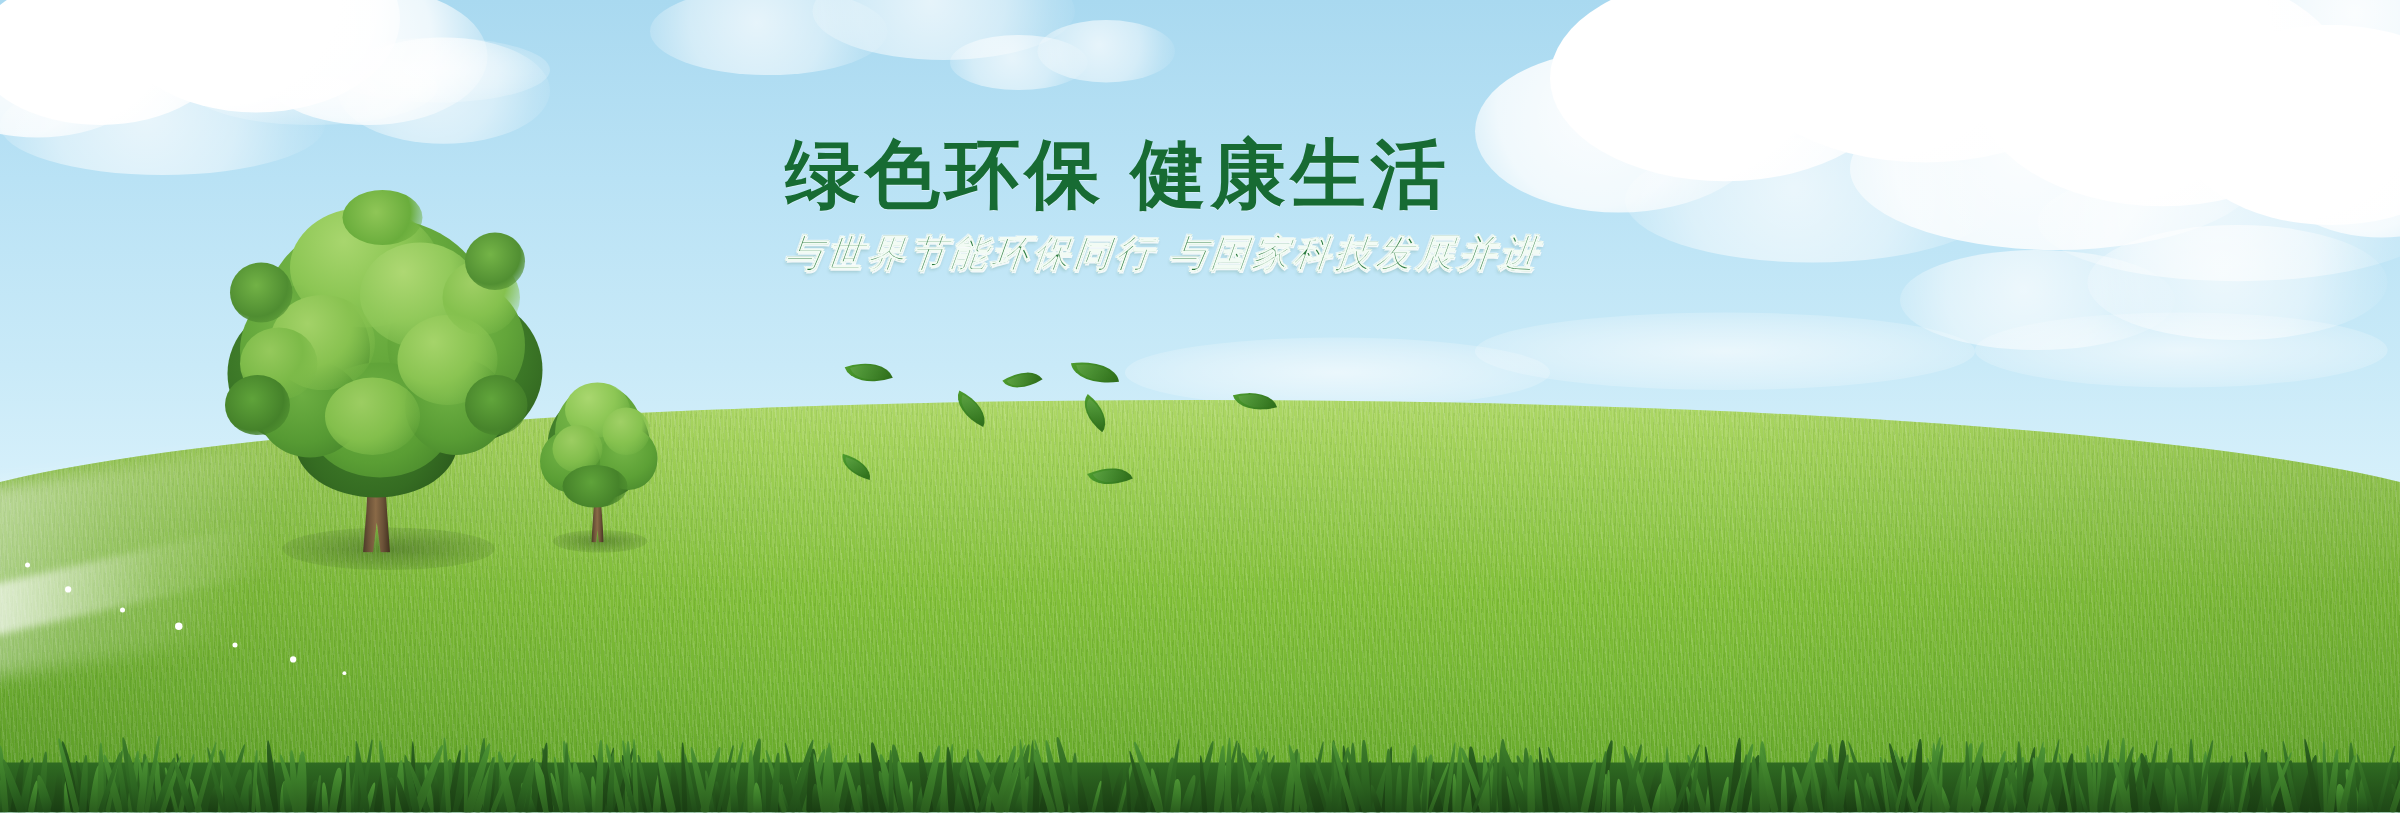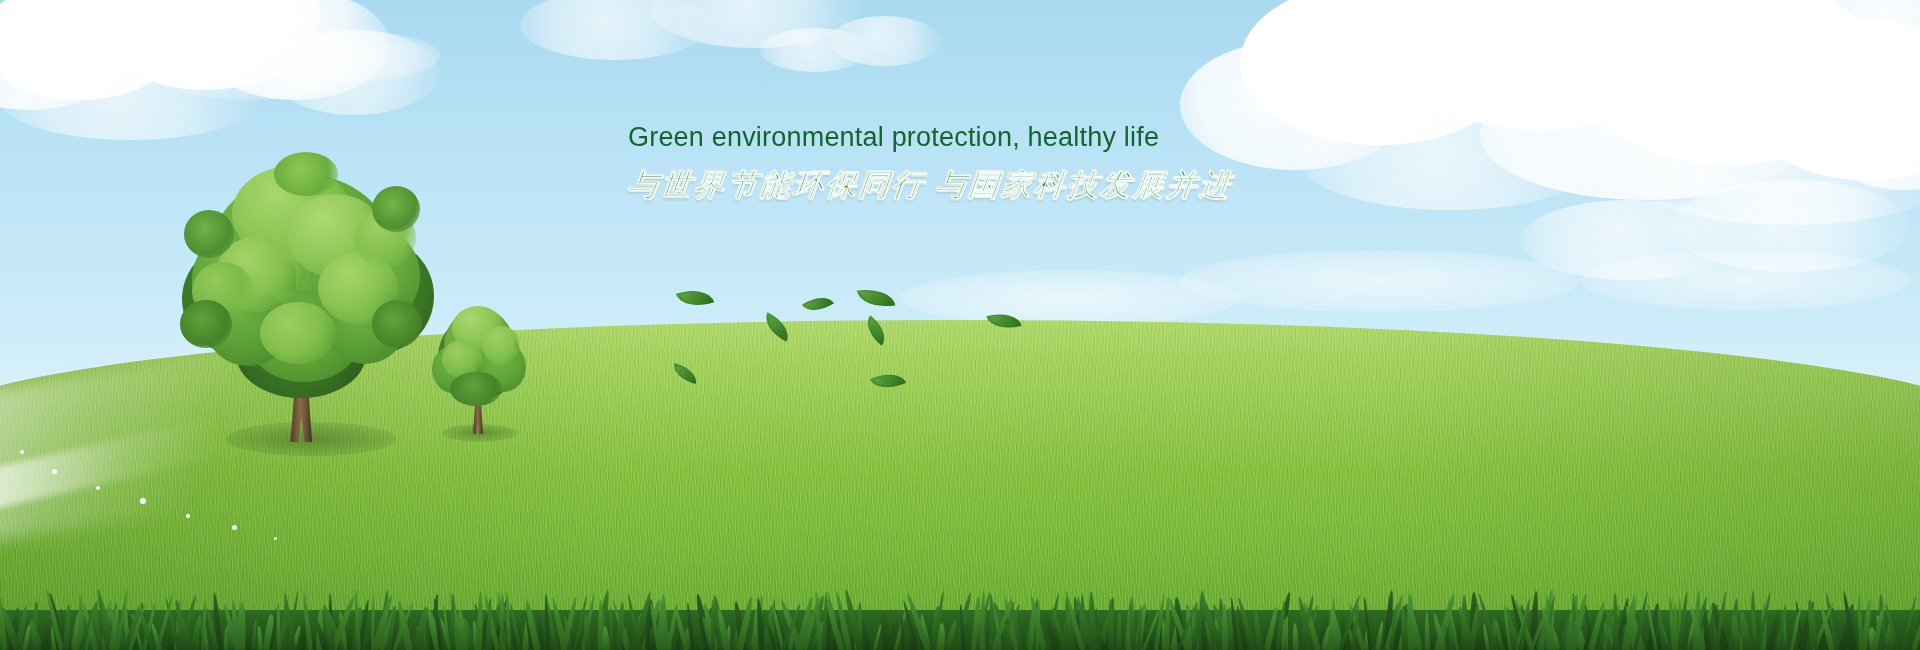--- a/index.html
+++ b/index.html
@@ -317,21 +317,21 @@
   <div class="leaf" style="left:678px; top:288px; width:34px; height:20px; transform:rotate(-18deg);"></div>
   <div class="leaf" style="left:762px; top:318px; width:30px; height:18px; transform:rotate(26deg);"></div>
   <div class="leaf" style="left:804px; top:296px; width:28px; height:16px; transform:rotate(-32deg);"></div>
   <div class="leaf" style="left:858px; top:288px; width:36px; height:20px; transform:rotate(-8deg);"></div>
   <div class="leaf" style="left:862px; top:322px; width:28px; height:17px; transform:rotate(38deg);"></div>
   <div class="leaf" style="left:872px; top:372px; width:32px; height:18px; transform:rotate(-24deg);"></div>
   <div class="leaf" style="left:672px; top:366px; width:26px; height:15px; transform:rotate(14deg);"></div>
   <div class="leaf" style="left:988px; top:312px; width:32px; height:18px; transform:rotate(-14deg);"></div>
 
   <div class="copy">
-    <div class="subline">Green environmental protection, healthy life</div>
+    <div class="headline">绿色环保  健康生活</div>
     <div class="tagline">与世界节能环保同行  与国家科技发展并进</div>
   </div>
 
   <div class="grass-border">
     <div class="grass-base"></div>
     <div id="blades">
         <div class="blade" style="left: -6px; width: 6.96494px; height: 46.798px; transform: rotate(-12.61deg);"></div>
         <div class="blade" style="left: -1.44249px; width: 7.19298px; height: 27.2439px; transform: rotate(-6.8deg);"></div>
         <div class="blade lt" style="left: 1.74066px; width: 5.30479px; height: 54.2344px; transform: rotate(-4.28deg);"></div>
         <div class="blade dk" style="left: 7.58793px; width: 6.91468px; height: 43.1337px; transform: rotate(8.67deg);"></div>

